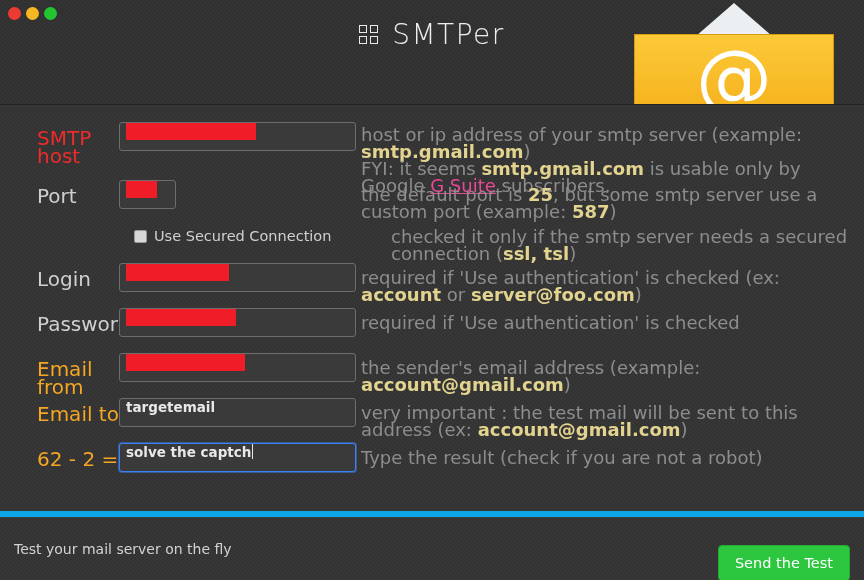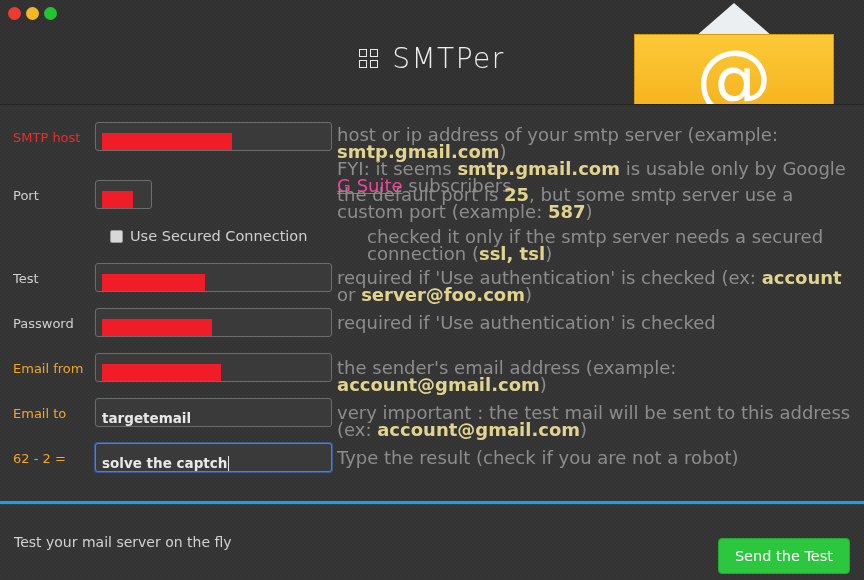--- a/index.html
+++ b/index.html
@@ -52,21 +52,21 @@
     width: 864px;
     height: 105px;
     overflow: hidden;
     border-bottom: 1px solid #242424;
     background: rgba(0,0,0,0.045);
   }
 
   .brand {
     position: absolute;
     left: 0; right: 0;
-    top: 42px;
+    top: 18px;
     display: flex;
     align-items: center;
     justify-content: center;
     gap: 14px;
     pointer-events: none;
   }
   .brand-grid {
     display: grid;
     grid-template-columns: 8px 8px;
     grid-template-rows: 8px 8px;
@@ -149,25 +149,26 @@
   .row {
     display: flex;
     align-items: flex-start;
     height: 45px;
     padding-left: 13px;
   }
 
   .lbl {
     width: 82px;
     flex: 0 0 82px;
-    font-size: 13px;
+    font-size: 20px;
     line-height: 18px;
     padding-top: 11px;
     color: #d0d0d0;
     font-family: "DejaVu Sans", sans-serif;
+    margin-left: 24px;
   }
   .lbl.req   { color: #ef2b2b; }
   .lbl.gold  { color: #f5a623; }
 
   .field {
     flex: 0 0 237px;
     width: 237px;
     padding-top: 4px;
   }
 
@@ -177,21 +178,21 @@
     background: #3a3a3a;
     border: 1px solid #6d6d6d;
     border-radius: 3px;
     color: #e8e8e8;
     font-size: 13.5px;
     font-family: "DejaVu Sans", sans-serif;
     font-weight: bold;
     padding: 0 6px;
     outline: none;
     display: flex;
-    align-items: flex-end;
+    align-items: flex-start;
   }
   .inp.small { width: 57px; }
   .inp.focus {
     border-color: #3b82f6;
     box-shadow: 0 0 0 1px rgba(59,130,246,0.5);
   }
   .redact {
     display: inline-block;
     height: 17px;
     background: #f01c27;
@@ -252,22 +253,22 @@
   .row.check .help { padding-top: 7px; }
 
   .row.tall { height: 58px; }
   .row.tall .help { padding-top: 8px; }
 
   
   .footer {
     position: absolute;
     bottom: 0; left: 0;
     width: 864px;
-    height: 79px;
-    border-top: 3px solid #0ea5e9;
+    height: 69px;
+    border-top: 6px solid #0ea5e9;
     box-shadow: inset 0 1px 0 #3d3d3d;
     display: flex;
     align-items: center;
     justify-content: space-between;
     padding: 0 14px;
   }
   .tagline {
     font-size: 14px;
     color: #d2d2d2;
     font-family: "DejaVu Sans", sans-serif;
@@ -340,21 +341,21 @@
     <div class="lbl"></div>
     <div class="cbwrap">
       <span class="cbox"></span>
       <span class="cblabel">Use Secured Connection</span>
     </div>
     <div class="help">checked it only if the smtp server needs a secured connection (<b>ssl, tsl</b>)</div>
   </div>
 
 
   <div class="row">
-    <div class="lbl">Test</div>
+    <div class="lbl">Login</div>
     <div class="field">
       <div class="inp">
         <span class="redact" style="width:103px"></span>
       </div>
     </div>
     <div class="help">required if 'Use authentication' is checked (ex: <b>account</b> or <b>server@foo.com</b>)</div>
   </div>
 
   <div class="row">
     <div class="lbl">Password</div>

